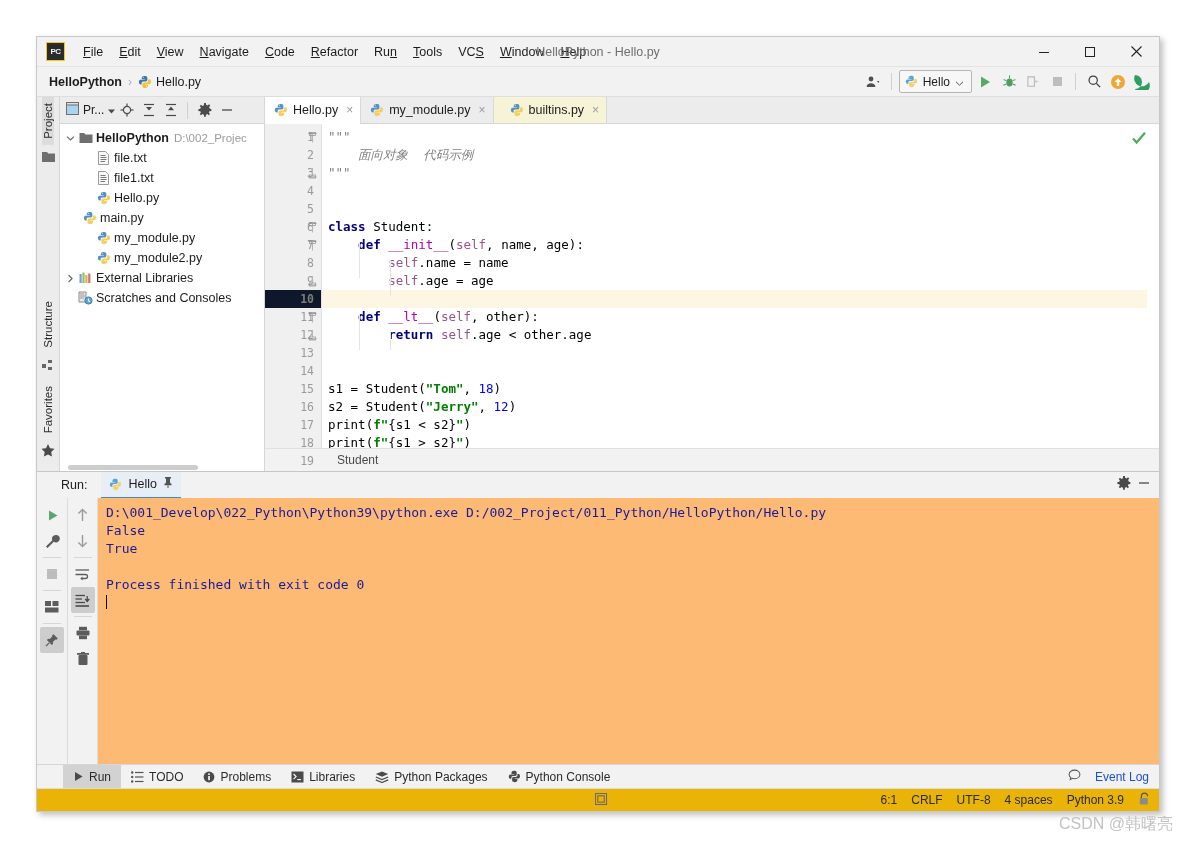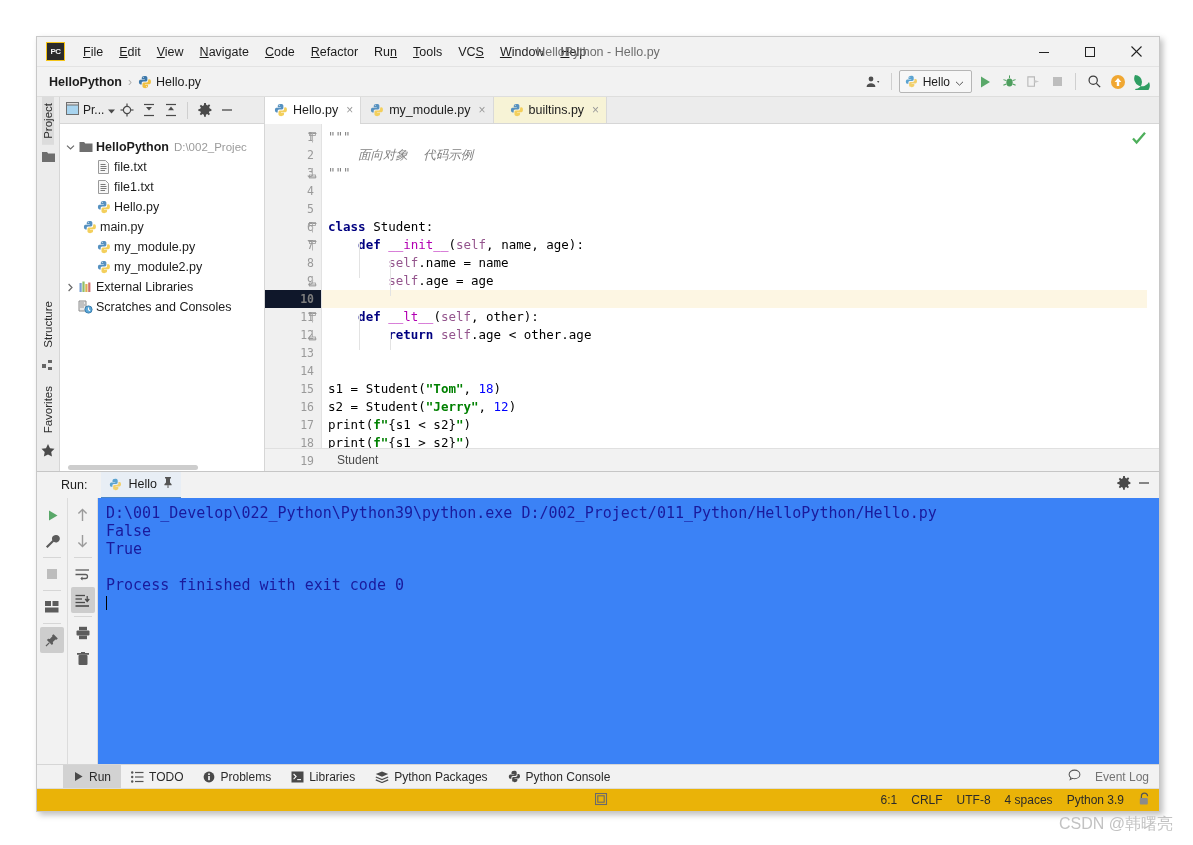--- a/index.html
+++ b/index.html
@@ -85,21 +85,21 @@
     writing-mode: vertical-rl; transform: rotate(180deg);
     font-size: 11.5px; color: #2b2b2b; white-space: nowrap;
     padding: 6px 0;
   }
   .vlabel.sel { background: #dcdcdc; }
   .strip-icon { margin: 4px 0; }
 
   
   .projpanel {
     width: 204px; background: #ffffff; display: flex; flex-direction: column;
-    border-right: 1px solid #d6d6d6; flex: none; position: relative; gap: 9px;
+    border-right: 1px solid #d6d6d6; flex: none; position: relative;
   }
   .proj-header {
     height: 26px; background: #ececec; display: flex; align-items: center;
     border-bottom: 1px solid #d6d6d6; gap: 1px; padding-left: 6px; flex: none;
   }
   .proj-title { font-size: 12px; color: #1c1c1c; display: flex; align-items: center; gap: 4px; }
   .proj-hdr-btn { width: 21px; height: 21px; display: flex; align-items: center; justify-content: center; }
   .tree { padding-top: 4px; font-size: 12.5px; color: #1c1c1c; overflow: hidden; flex: 1; }
   .tnode { display: flex; align-items: center; height: 20px; white-space: nowrap; padding-left: 4px; }
   .tarrow { width: 13px; display: flex; align-items: center; justify-content: center; flex: none; }
@@ -199,41 +199,41 @@
     display: flex; flex-direction: column; align-items: center; padding-top: 4px; flex: none;
   }
   .run-tools2 {
     width: 29px; background: #f2f2f2; border-right: 1px solid #dcdcdc;
     display: flex; flex-direction: column; align-items: center; padding-top: 4px; flex: none;
   }
   .rt-btn { width: 24px; height: 26px; display: flex; align-items: center; justify-content: center; }
   .rt-btn.sel { background: #cdcdcd; border-radius: 2px; }
   .rt-sep { width: 18px; height: 1px; background: #d6d6d6; margin: 3px 0; }
   .console {
-    flex: 1; background: #3b82f6; padding: 6px 0 0 8px;
-    font-family: "DejaVu Sans Mono", monospace; font-size: 15px;
+    flex: 1; background: #fdba74; padding: 6px 0 0 8px;
+    font-family: "DejaVu Sans Mono", monospace; font-size: 13px;
     color: #1a1a9c; overflow: hidden; position: relative;
   }
   .conline { height: 18px; line-height: 18px; white-space: pre; }
   .caret {
     display: inline-block; width: 1px; height: 14px; background: #000;
     vertical-align: -2px;
   }
 
   
   .bottombar {
     height: 23px; background: #f2f2f2; border-top: 1px solid #d6d6d6;
     display: flex; align-items: center; flex: none; position: relative;
   }
   .bb-item {
     display: flex; align-items: center; gap: 5px; height: 23px; padding: 0 10px;
     font-size: 12px; color: #2b2b2b;
   }
   .bb-item.sel { background: #d2d2d2; }
-  .bb-right { position: absolute; right: 10px; display: flex; align-items: center; gap: 14px; font-size: 12px; color: #737373; }
+  .bb-right { position: absolute; right: 10px; display: flex; align-items: center; gap: 14px; font-size: 12px; color: #1d4ed8; }
 
   
   .statusbar {
     height: 22px; background: #eab308; border-top: 1px solid #dcdcdc;
     display: flex; align-items: center; flex: none; position: relative; justify-content: center;
   }
   .sb-left { margin-left: 8px; display: flex; align-items: center; }
   .sb-right { position: absolute; right: 8px; display: flex; align-items: center; gap: 14px; font-size: 12px; color: #2b2b2b; }
 
   .watermark {

